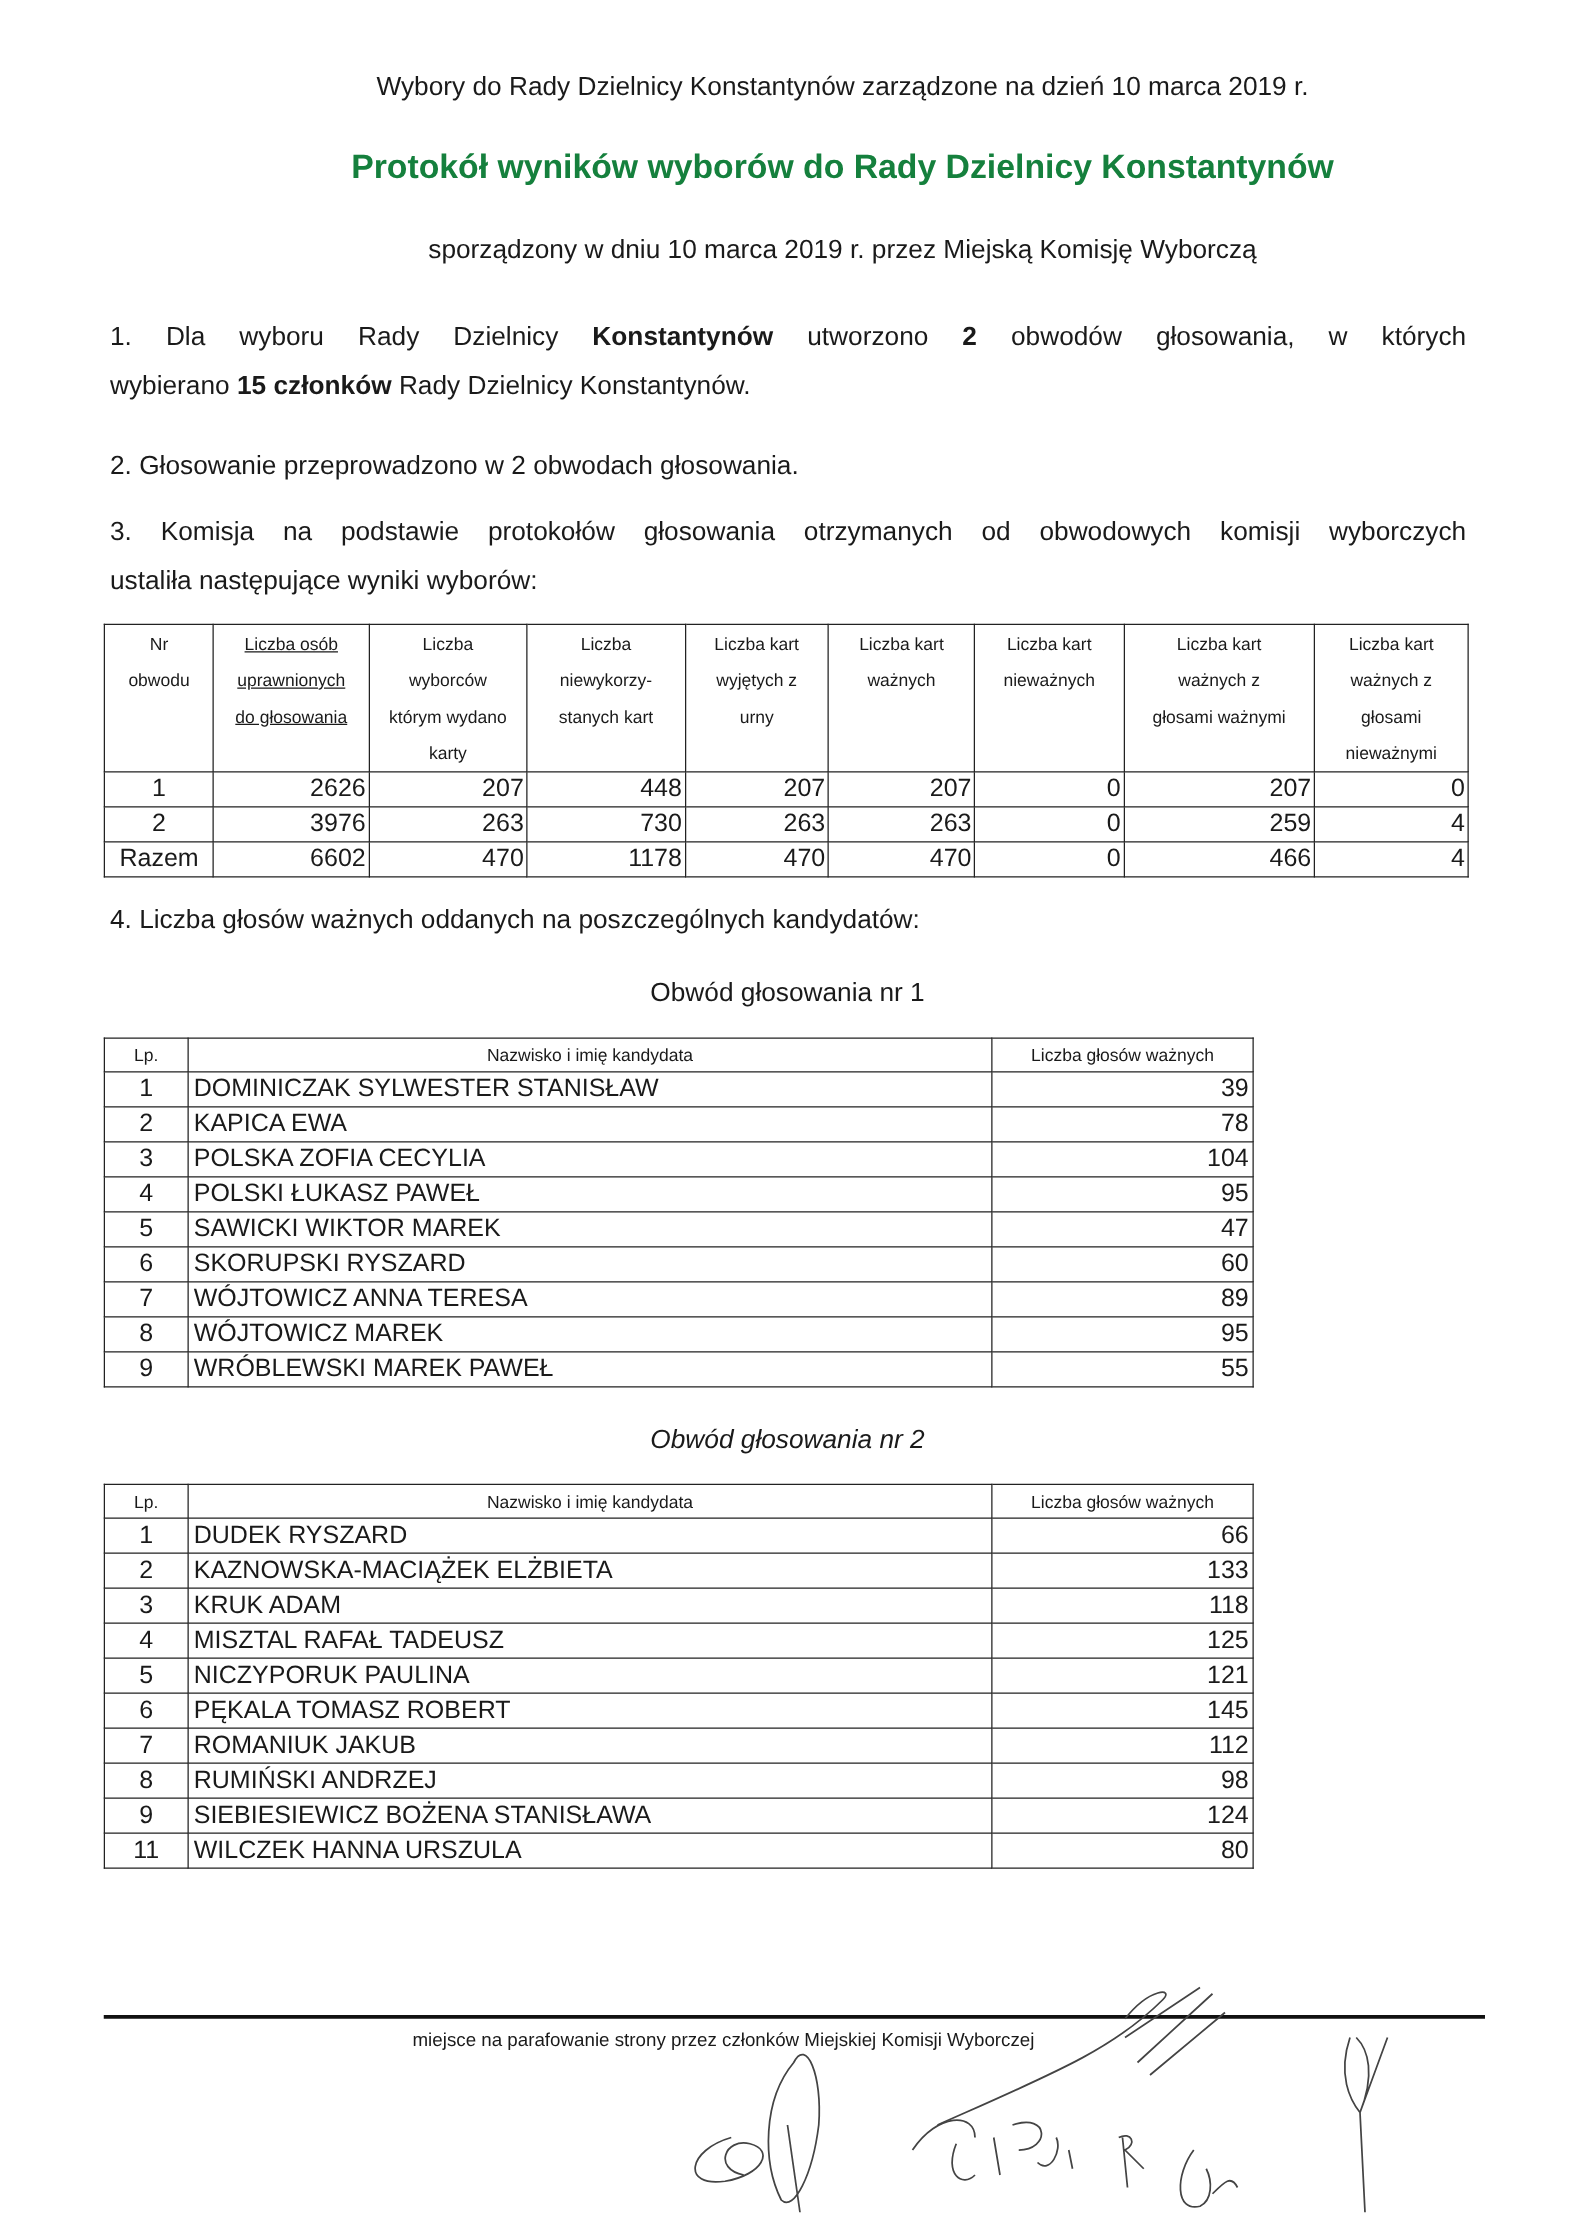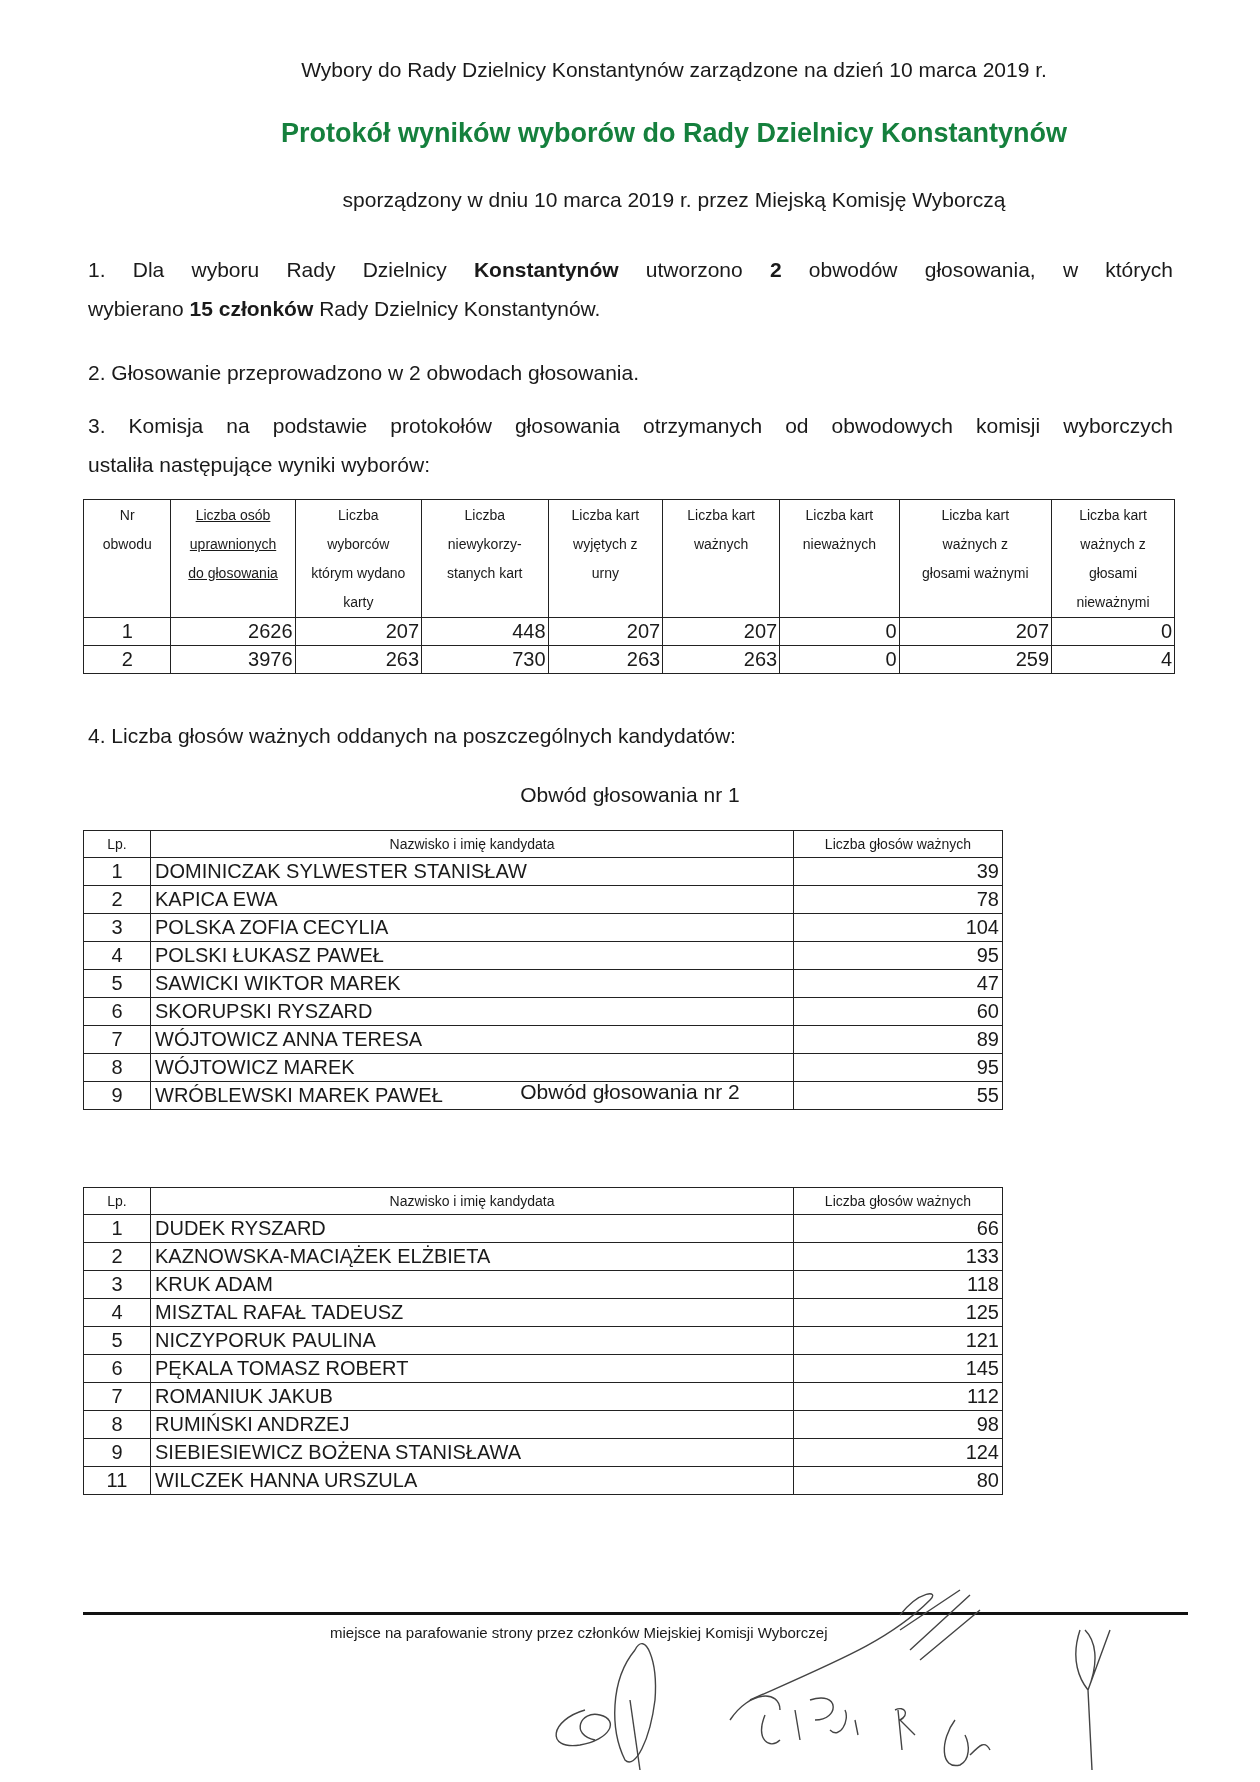--- a/index.html
+++ b/index.html
@@ -24,21 +24,21 @@
 
     
     .summary { left: 83px; top: 499px; width: 1092px; }
     .summary th { font-weight: normal; font-size: 14px; line-height: 29px; vertical-align: top; text-align: center; padding-top: 1px; }
     .summary td { font-size: 20px; height: 27px; line-height: 27px; text-align: right; padding-right: 2px; }
     .summary td.nr { text-align: center; padding-right: 0; }
 
     .section4 { position: absolute; left: 88px; top: 724px; font-size: 21px; }
     .district-title { position: absolute; left: 0; width: 1260px; text-align: center; font-size: 21px; }
     .dt1 { top: 783px; }
-    .dt2 { top: 1080px; }
+    .dt2 { top: 1140px; font-style: italic; }
 
     .cand { left: 83px; width: 920px; padding-left: 33px; }
     .cand-1 { top: 830px; }
     .cand-2 { top: 1187px; }
     .cand th { font-weight: normal; font-size: 14px; height: 26px; text-align: center; }
     .cand td { font-size: 20px; height: 27px; line-height: 27px; }
     .cand td.lp { width: 66px; text-align: center; }
     .cand td.name { padding-left: 4px; }
     .cand td.votes { width: 205px; text-align: right; padding-right: 3px; }
 
@@ -159,20 +159,31 @@
         <td class="nr">2</td>
         <td>3976</td>
         <td>263</td>
         <td>730</td>
         <td>263</td>
         <td>263</td>
         <td>0</td>
         <td>259</td>
         <td>4</td>
       </tr>
+      <tr>
+        <td class="nr">Razem</td>
+        <td>6602</td>
+        <td>470</td>
+        <td>1178</td>
+        <td>470</td>
+        <td>470</td>
+        <td>0</td>
+        <td>466</td>
+        <td>4</td>
+      </tr>
     </tbody>
 </table>
 
 <div class="section4">4. Liczba głosów ważnych oddanych na poszczególnych kandydatów:</div>
 
 <div class="district-title dt1">Obwód głosowania nr 1</div>
 <table class="cand cand-1">
   <thead>
       <tr>
     <th>Lp.</th>

